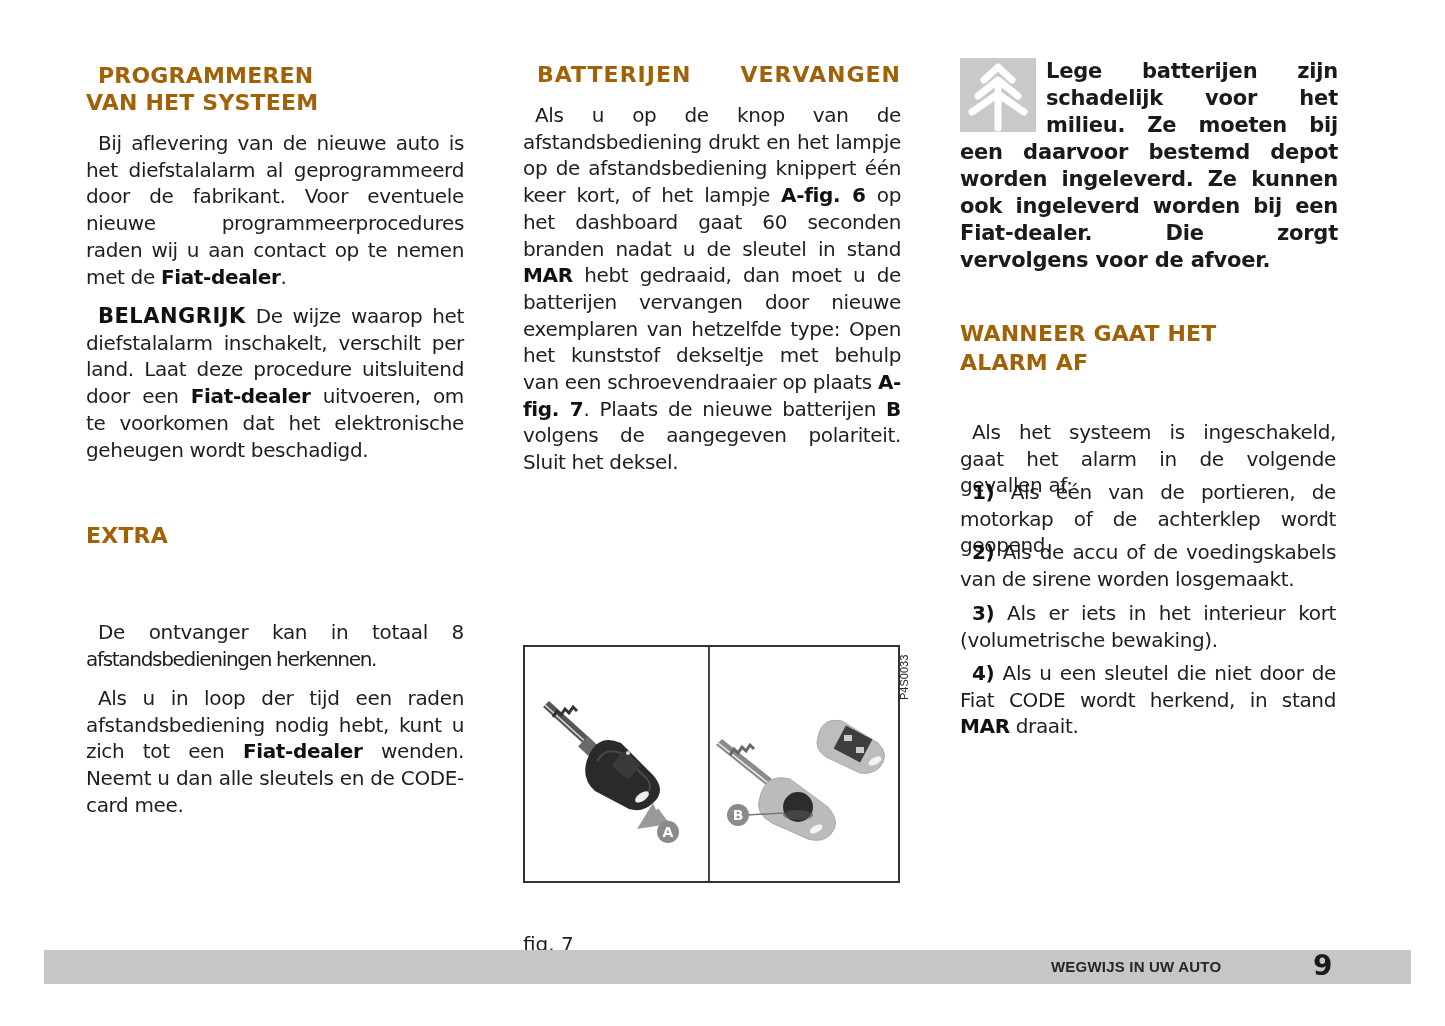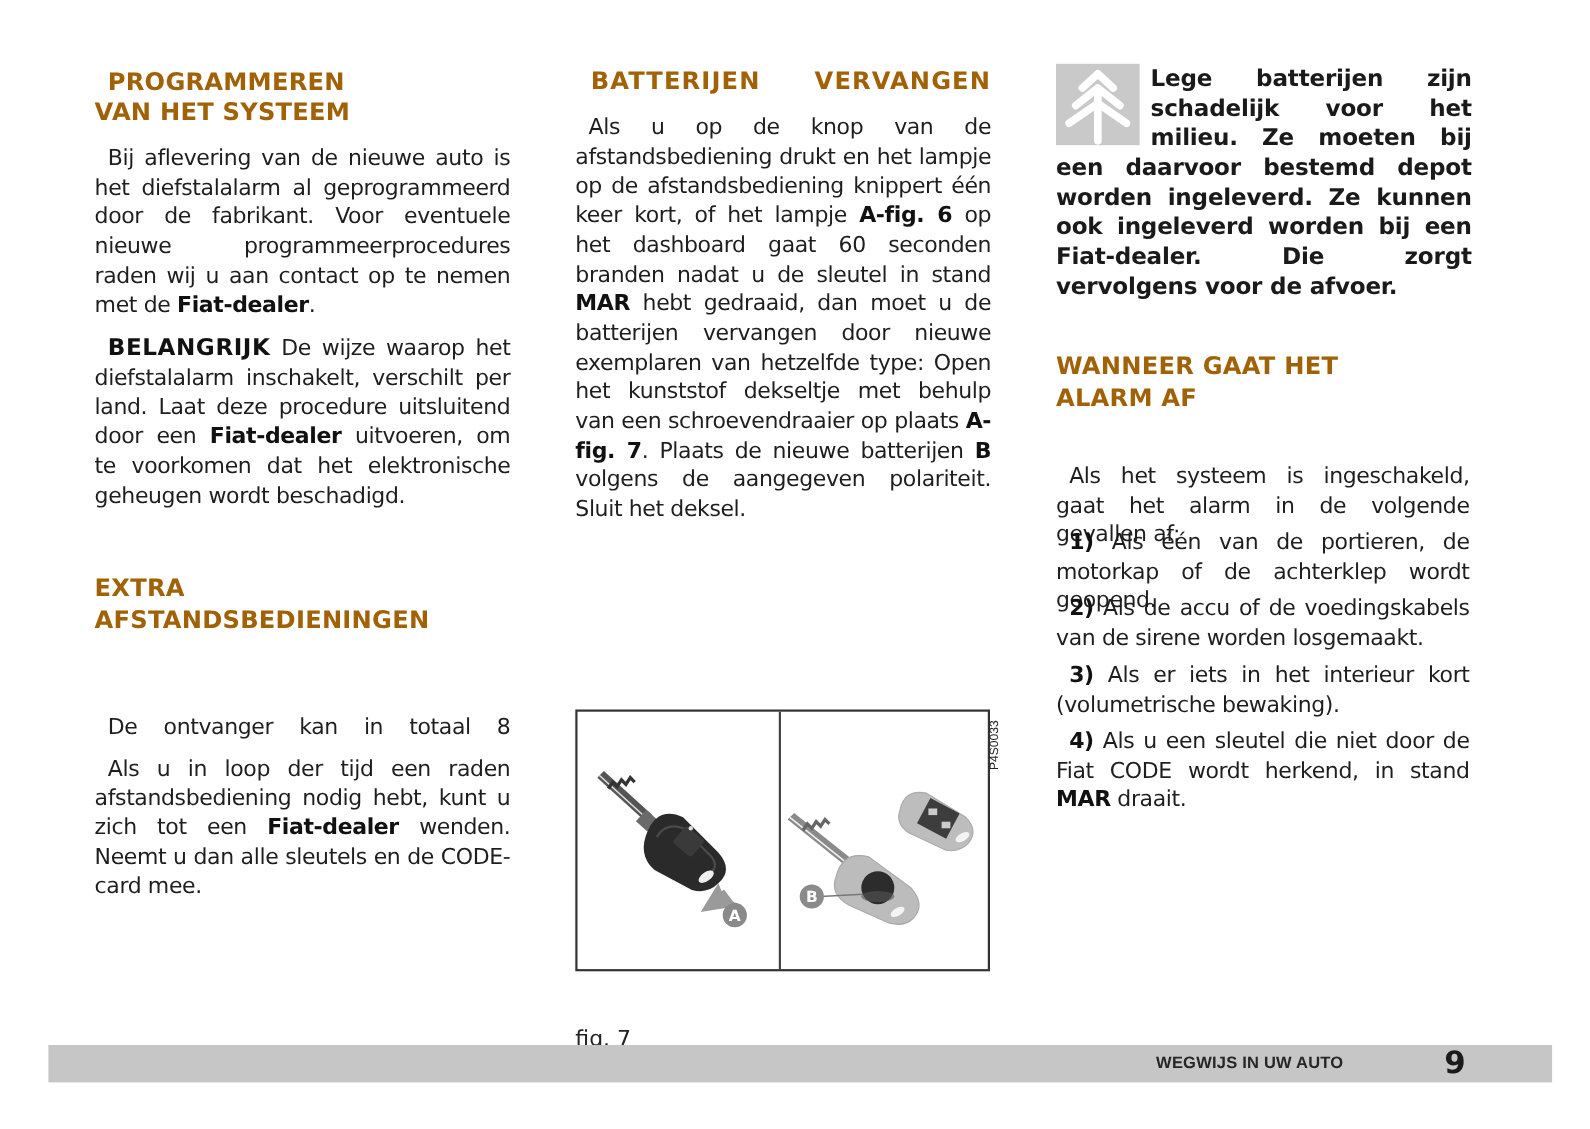--- a/index.html
+++ b/index.html
@@ -85,25 +85,25 @@
   <p class="body abs" style="left:0; top:130px; width:378px;">
     <span class="indent"></span><span>Bij aflevering van de nieuwe auto is het diefstalalarm al geprogrammeerd door de fabrikant. Voor eventuele nieuwe programmeerprocedures raden wij u aan contact op te nemen met de </span><b>Fiat-dealer</b><span>.</span>
   </p>
 
   <p class="body abs" style="left:0; top:303px; width:378px;">
     <span class="indent"></span><b style="font-size:21px; letter-spacing:0.5px;">BELANGRIJK</b><span> De wijze waarop het diefstalalarm inschakelt, verschilt per land. Laat deze procedure uitsluitend door een </span><b>Fiat-dealer</b><span> uitvoeren, om te voorkomen dat het elektronische geheugen wordt beschadigd.</span>
   </p>
 
   <h2 class="abs" style="left:0; top:521px; width:380px; line-height:29px;">
     <span>EXTRA</span><br>
-    <span>AFSTANDSBEDIENINGEN</span>
   </h2>
 
-  <p class="body abs" style="left:0; top:619px; width:378px;margin-top:28px;">
+  <p class="body abs" style="left:0; top:619px; width:378px;">
     <span class="indent"></span><span style="display:inline-block; width:366px; text-align:justify; text-align-last:justify;">De ontvanger kan in totaal 8</span><br>
+    <span class="condensed">afstandsbedieningen herkennen.</span>
   </p>
 
   <p class="body abs" style="left:0; top:685px; width:378px;">
     <span class="indent"></span><span>Als u in loop der tijd een raden afstandsbediening nodig hebt, kunt u zich tot een </span><b>Fiat-dealer</b><span> wenden. Neemt u dan alle sleutels en de CODE-card mee.</span>
   </p>
 </div>
 
 <div class="col col-2">
   <h2 class="abs" style="left:14px; top:61px; width:364px; text-align:justify; text-align-last:justify; letter-spacing:1px;">BATTERIJEN VERVANGEN</h2>
 

